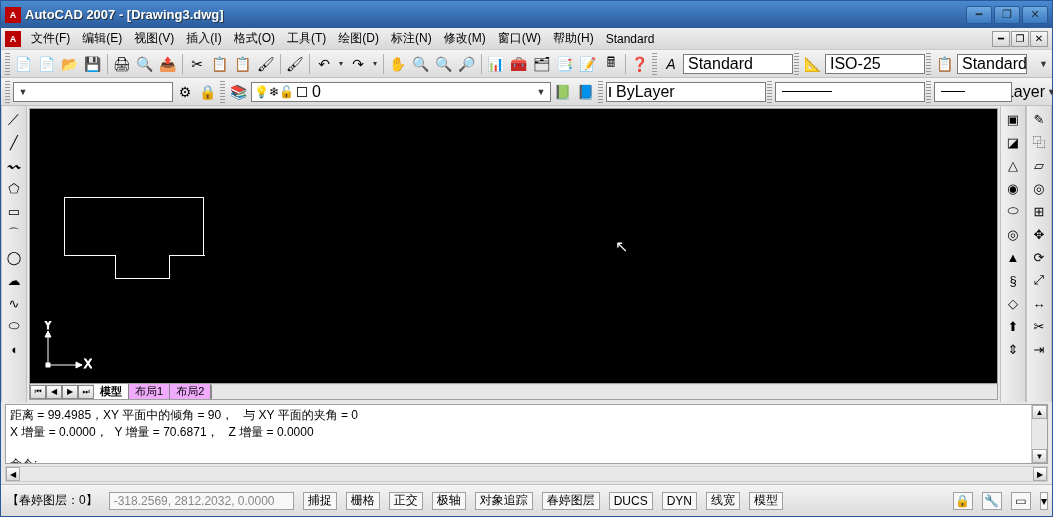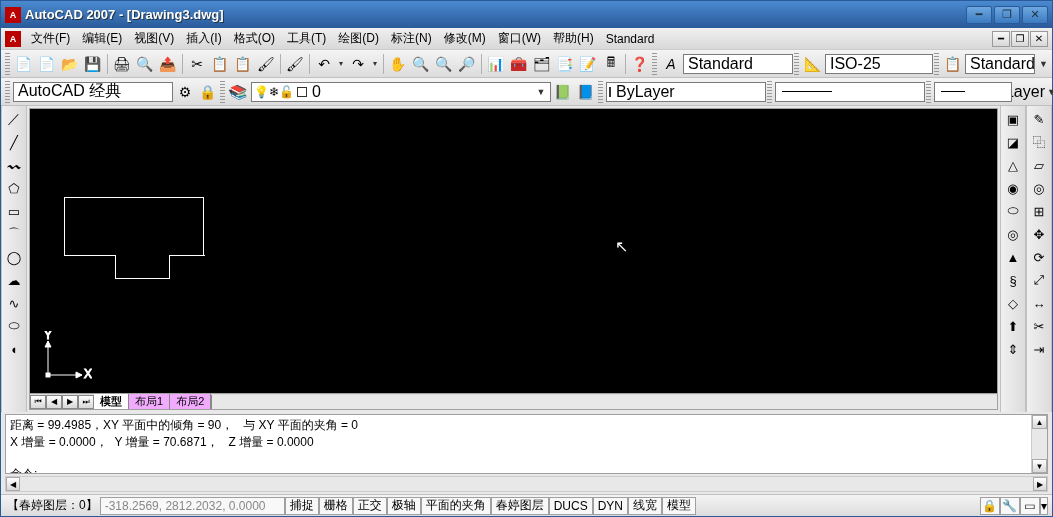--- a/index.html
+++ b/index.html
@@ -51,21 +51,21 @@
 
 .cmdwin { height: 60px; background: #fff; border: 1px solid #a0a0a0; margin: 2px 4px; display:flex; }
 .cmdtext { flex:1; white-space: pre; font-family: SimSun, monospace; font-size: 13px; padding: 2px 4px; overflow:hidden;}
 .cmdscroll{width:16px;background:#e8e8e8;display:flex;flex-direction:column;border-left:1px solid #ccc;}
 .cmdscroll .sbtn{height:14px;display:flex;align-items:center;justify-content:center;font-size:8px;border:1px solid #aaa;background:linear-gradient(#fff,#d8d8d8);cursor:pointer;}
 .cmdhscroll{height:16px;margin:0 4px 2px 4px;background:#e8e8e8;border:1px solid #ccc;display:flex;align-items:center;}
 .cmdhscroll .sbtn{width:14px;height:14px;display:flex;align-items:center;justify-content:center;font-size:8px;border:1px solid #aaa;background:linear-gradient(#fff,#d8d8d8);cursor:pointer;}
 .cmdhscroll .trk{flex:1;height:14px;}
 
 
-.statusbar { height: 22px; background: linear-gradient(#f4f4f4,#dcdcdc); display: flex; align-items: center; padding: 0 4px; gap: 0; border-top: 1px solid #c0c0c0; }
+.statusbar { height: 32px; background: linear-gradient(#f4f4f4,#dcdcdc); display: flex; align-items: center; padding: 0 4px; gap: 9px; border-top: 1px solid #c0c0c0; }
 .stat-cell { border: 1px solid #a0a0a0; background: #f8f8f8; padding: 1px 4px; height: 18px; display:flex;align-items:center; font-size: 12px; cursor:pointer;}
 .stat-coord { width: 185px; color: #888; }
 .stat-spacer{flex:1;}
 .stat-icon{width:20px;justify-content:center;}
 </style>
 </head>
 <body>
 
 <div class="window">
 
@@ -137,35 +137,34 @@
     <span class="tsep"></span>
     <span class="tbtn">❓</span>
     <span class="grip"></span>
     <span class="tbtn" style="font-style:italic;">A</span>
     <div class="combo" style="width:110px;">
       <input value="Standard" style="">
       <span class="arr">▼</span>
     </div>
     <span class="grip"></span>
     <span class="tbtn">📐</span>
-    <div class="combo" style="width:108px;">
+    <div class="combo" style="width:100px;">
       <input value="ISO-25" style="">
       <span class="arr">▼</span>
     </div>
     <span class="grip"></span>
     <span class="tbtn">📋</span>
     <div class="combo" style="width:70px;">
       <input value="Standard" style="">
     </div>
   </div>
 
   <div class="toolbar-row">
     <span class="grip"></span>
     <div class="combo" style="width:160px;">
-      <input value="AutoCAD 经典" style="">
       <span class="arr">▼</span>
     </div>
     <span class="tbtn">⚙</span>
     <span class="tbtn">🔒</span>
     <span class="grip"></span>
     <span class="tbtn">📚</span>
     <div class="combo" style="width:300px;">
       <span>💡</span>
       <span>❄</span>
       <span>🔓</span>
@@ -289,21 +288,21 @@
 
   <div class="statusbar">
     <span style="padding:0 2px;">【春婷图层：0】</span>
     <div class="stat-cell stat-coord">
         <span>-318.2569, 2812.2032, 0.0000</span>
       </div>
     <div class="stat-cell">捕捉</div>
     <div class="stat-cell">栅格</div>
     <div class="stat-cell">正交</div>
     <div class="stat-cell">极轴</div>
-    <div class="stat-cell">平面的夹角</div>
+    <div class="stat-cell">对象追踪</div>
     <div class="stat-cell">春婷图层</div>
     <div class="stat-cell">DUCS</div>
     <div class="stat-cell">DYN</div>
     <div class="stat-cell">线宽</div>
     <div class="stat-cell">模型</div>
     <div class="stat-spacer"></div>
     <div class="stat-cell stat-icon">🔒</div>
     <div class="stat-cell stat-icon">🔧</div>
     <div class="stat-cell stat-icon">▭</div>
     <div class="stat-cell" style="width:8px;padding:0;">▾</div>

